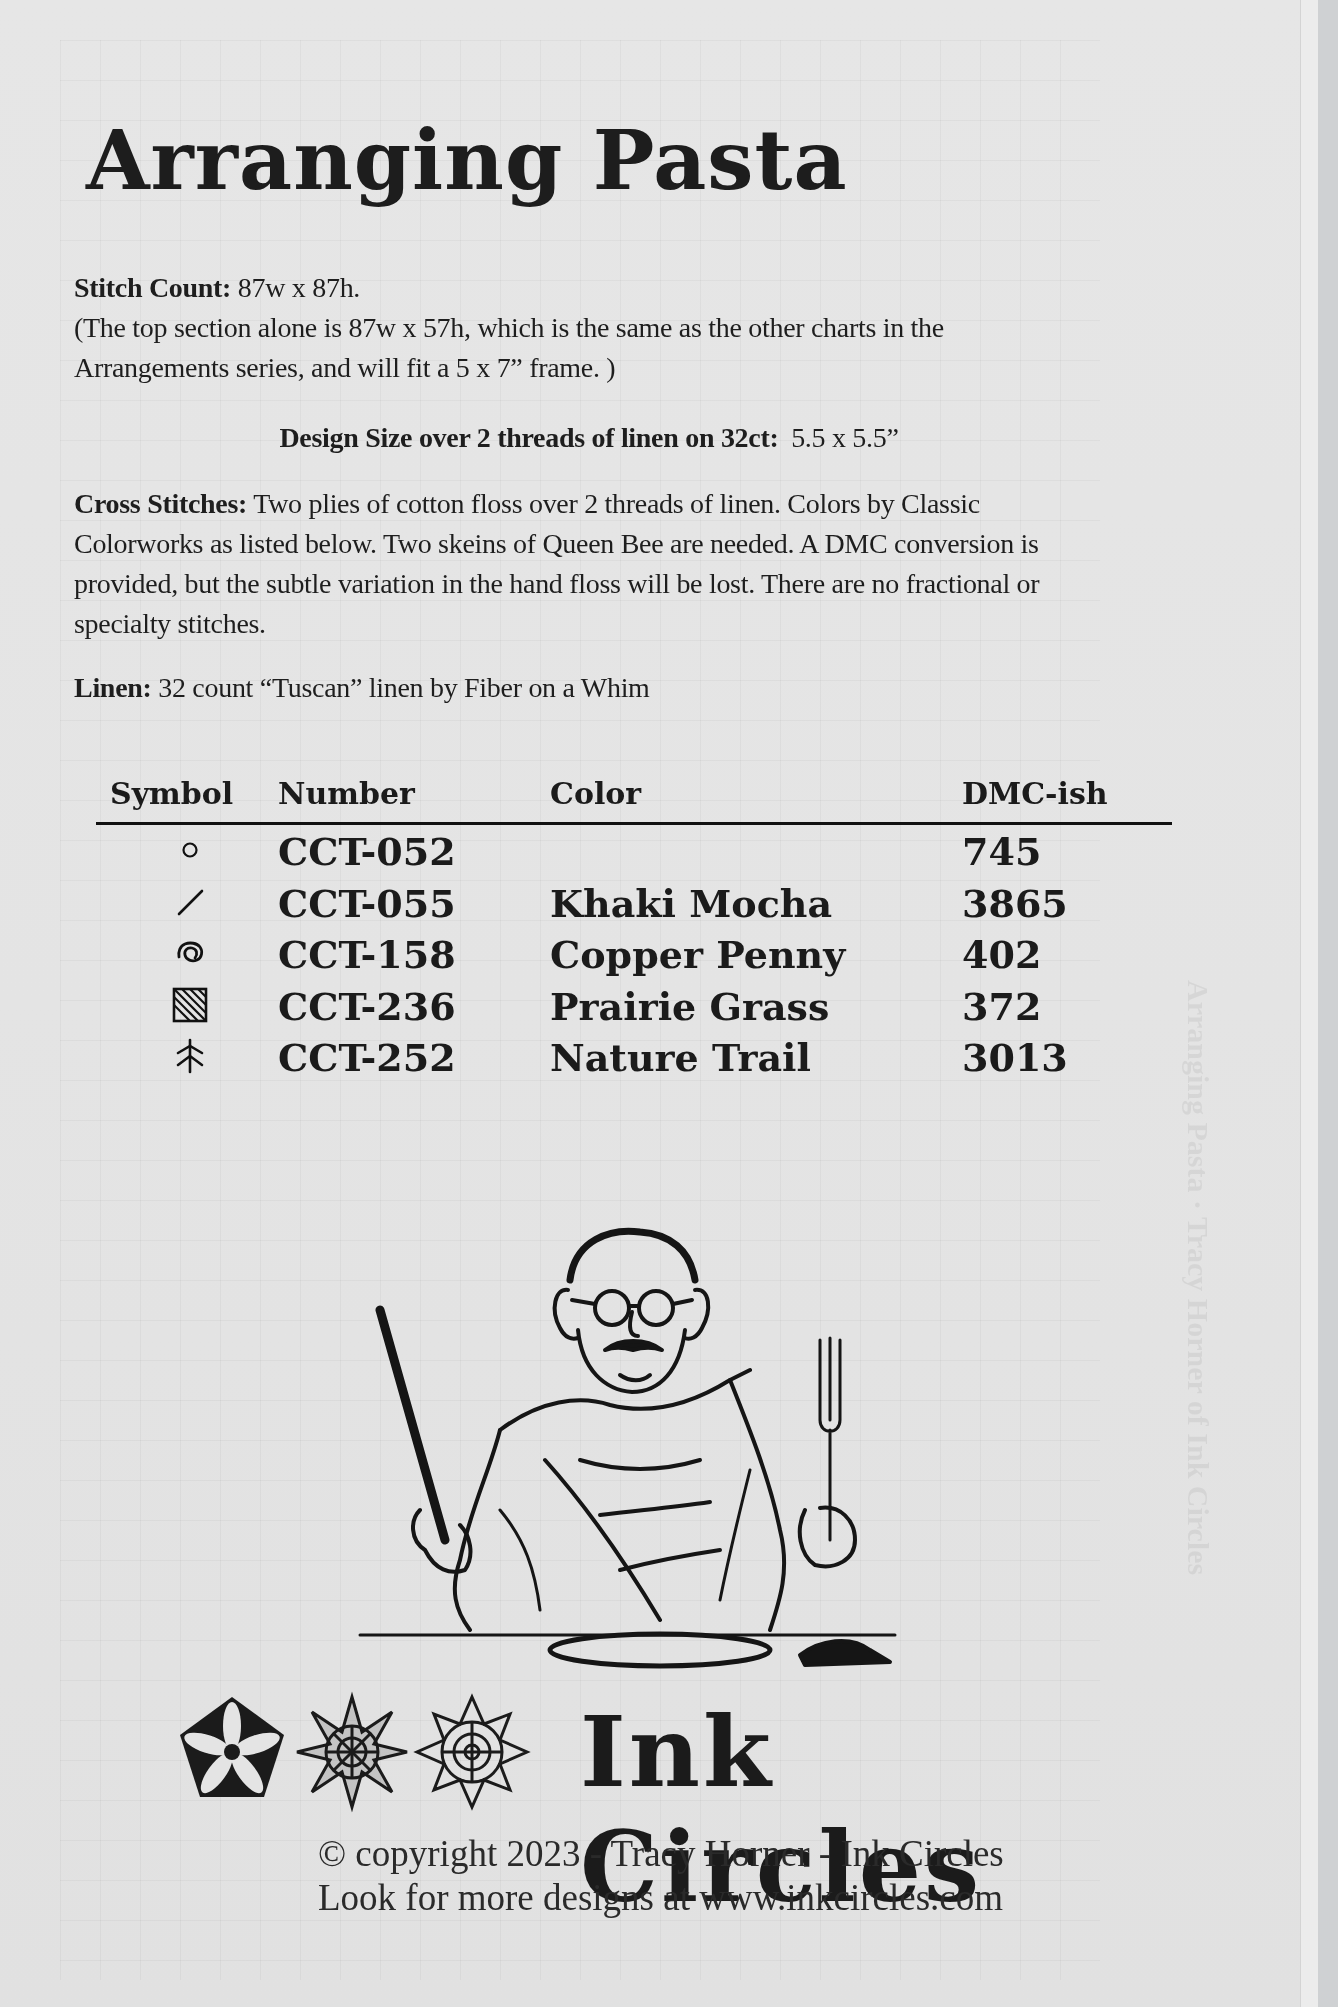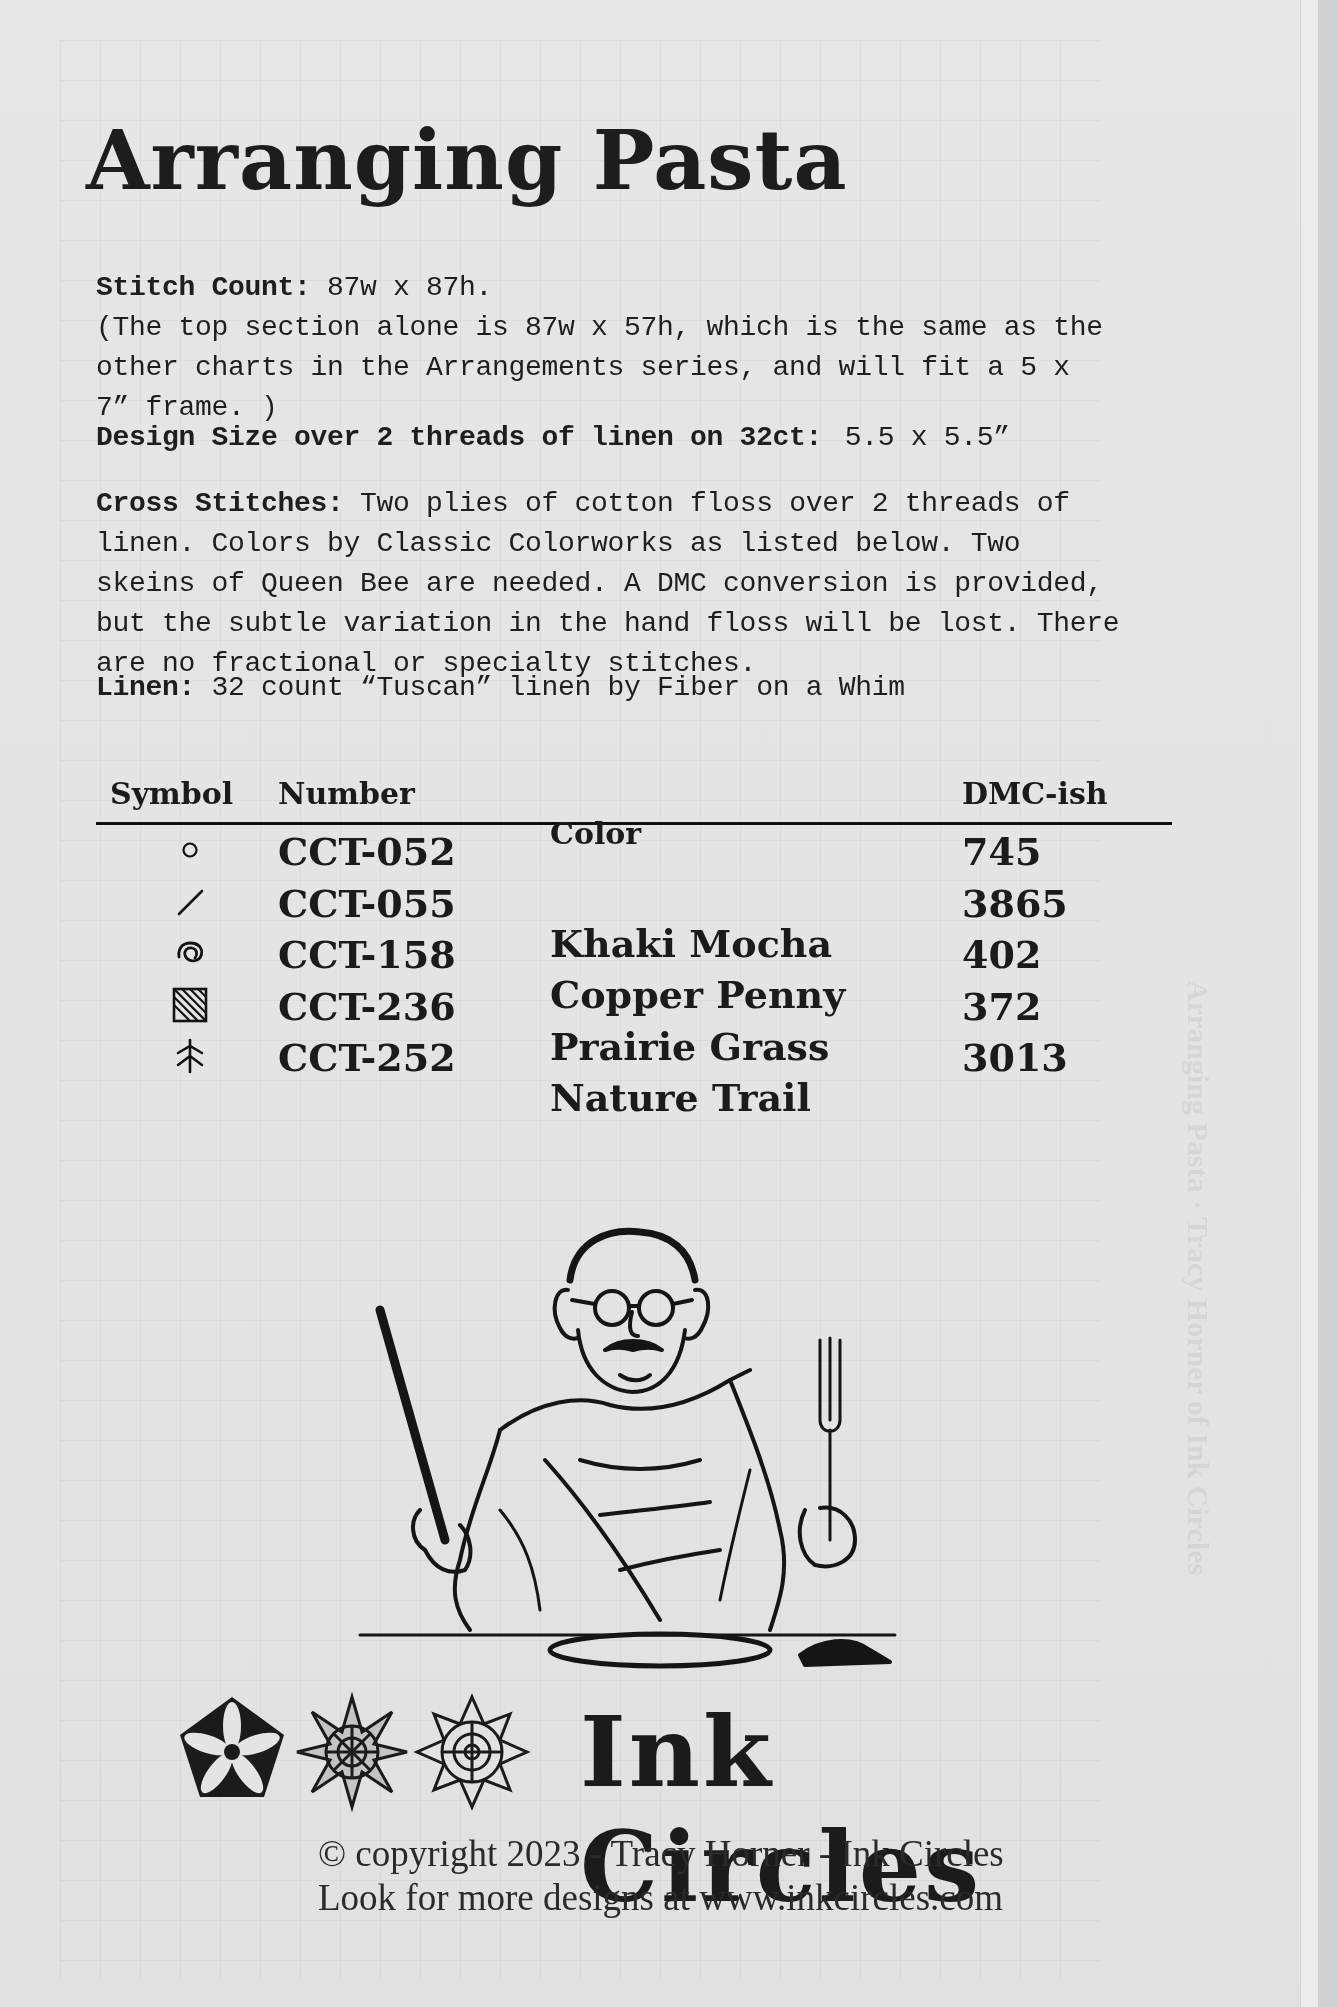--- a/index.html
+++ b/index.html
@@ -34,37 +34,37 @@
     transform:rotate(90deg); white-space:nowrap;
     font-family:"Liberation Serif", serif; font-size:30px; font-weight:bold; color:rgba(0,0,0,0.06);
   }
 
   .title {
     position:absolute; left:86px; top:112px;
     font-family:"DejaVu Serif", serif; font-weight:bold; font-size:82px; letter-spacing:1px;
     color:#1d1d1d;
   }
   .para {
-    position:absolute; left:96px; width:1030px;
-    font-family:Liberation Mono, monospace; font-size:28px; line-height:40px;
+    position:absolute; left:74px; width:1030px;
+    font-family:Liberation Serif, serif; font-size:28px; line-height:40px;
     color:#1e1e1e; letter-spacing:-0.3px;
   }
   .para b { font-weight:bold; }
 
   .table {
     position:absolute; left:96px; top:770px; width:1076px;
   }
   .thead {
     position:relative; height:52px; border-bottom:3px solid #111;
     font-family:"DejaVu Serif", serif; font-weight:bold; font-size:30px;
   }
   .thead span, .trow span { position:absolute; white-space:nowrap; }
   .c-sym { left:14px; }
   .c-num { left:182px; }
-  .c-col { left:454px;margin-top:40px; }
+  .c-col { left:454px; }
   .c-dmc { left:866px; }
   .thead span { top:6px; }
   .trow {
     position:relative; height:51.5px;
     font-family:"DejaVu Serif", serif; font-weight:bold; font-size:38px;
   }
   .trow span { top:4px; }
   .trow .sym { left:72px; width:44px; height:44px; top:3px; display:flex; align-items:center; justify-content:center; }
   .trow .note { left:370px; font-family:"DejaVu Sans", sans-serif; font-weight:bold; }
 
@@ -87,21 +87,21 @@
   <div class="ghost-vertical">Arranging Pasta · Tracy Horner of Ink Circles</div>
 
   <div class="title">Arranging Pasta</div>
 
   <div class="para" style="top:268px;">
     <b>Stitch Count:</b>
     <span>87w x 87h.</span><br>
     <span style="display:inline-block;width:1020px;">(The top section alone is 87w x 57h, which is the same as the other charts in the Arrangements series, and will fit a 5 x 7” frame. )</span>
   </div>
 
-  <div class="para" style="top:418px;">
+  <div class="para" style="top:418px;text-align:center;">
     <b>Design Size over 2 threads of linen on 32ct:</b>
     <span style="margin-left:6px;">5.5 x 5.5”</span>
   </div>
 
   <div class="para" style="top:484px;">
     <b>Cross Stitches:</b>
     <span>Two plies of cotton floss over 2 threads of linen. Colors by Classic Colorworks as listed below. Two skeins of Queen Bee are  needed. A DMC conversion is provided, but the subtle variation in the hand floss will be lost.  There are no fractional or specialty stitches.</span>
   </div>
 
   <div class="para" style="top:668px;">

